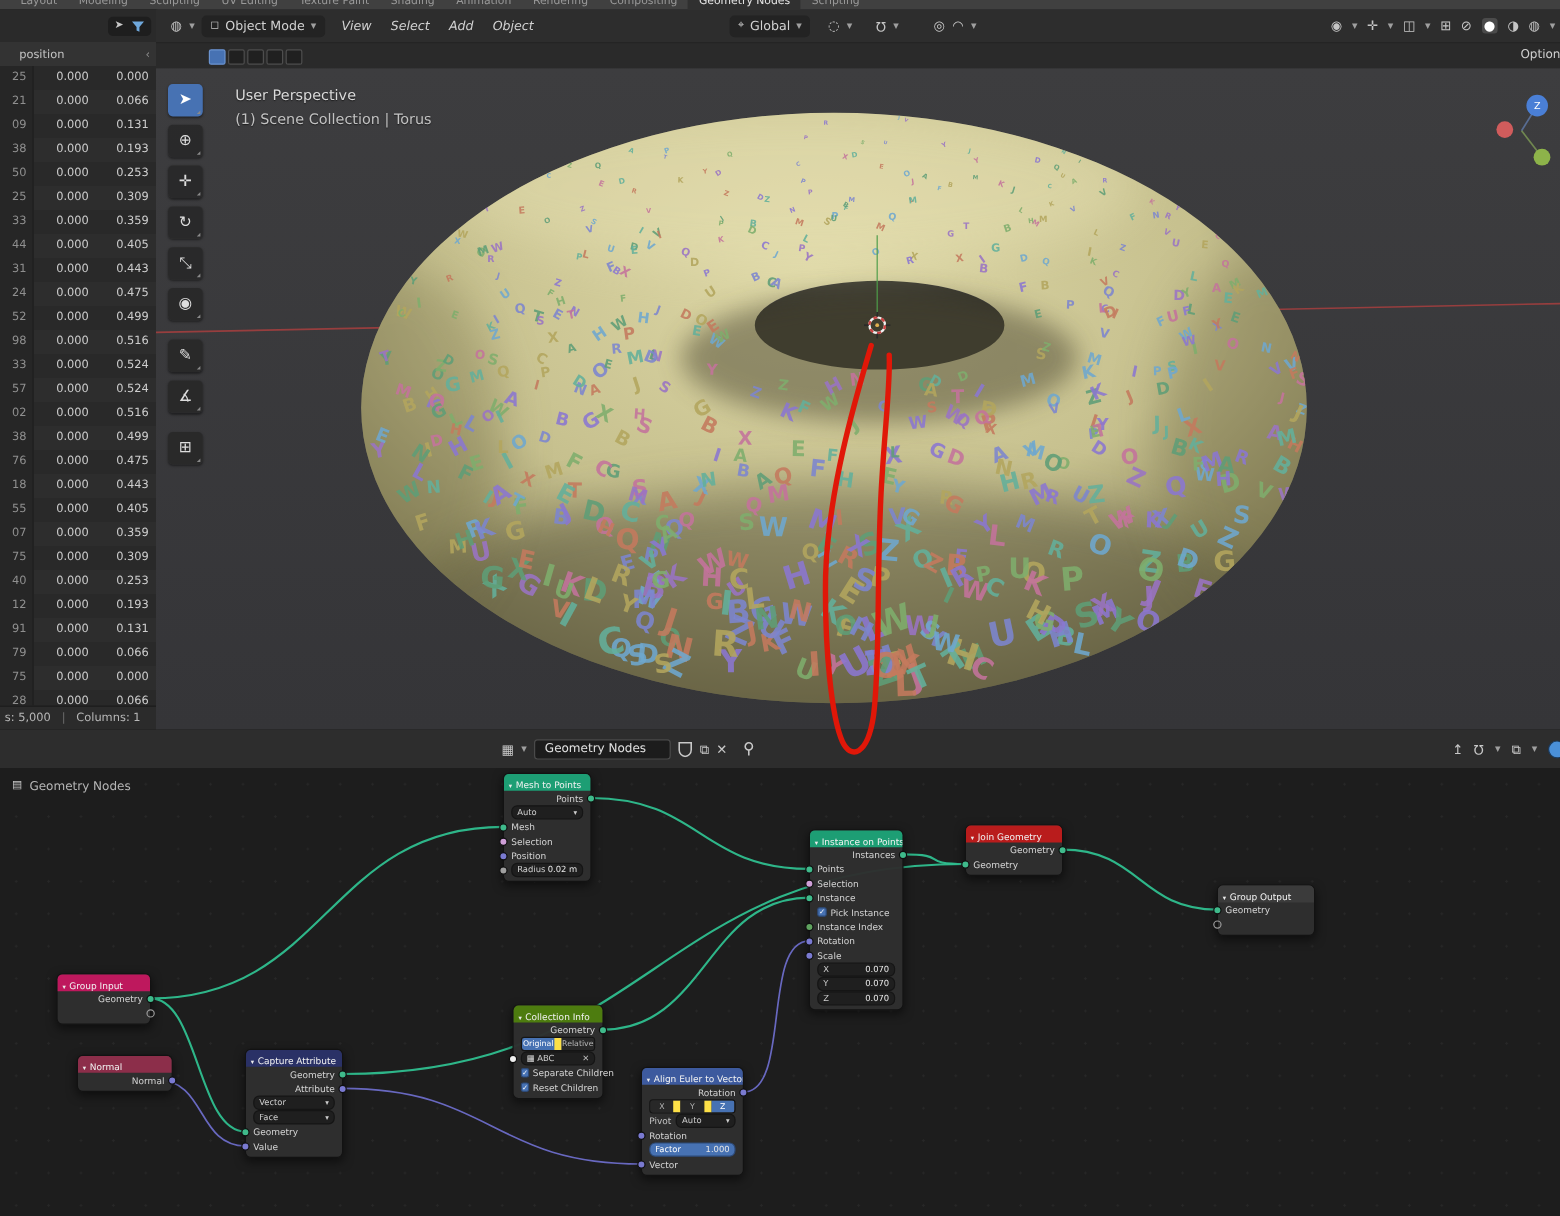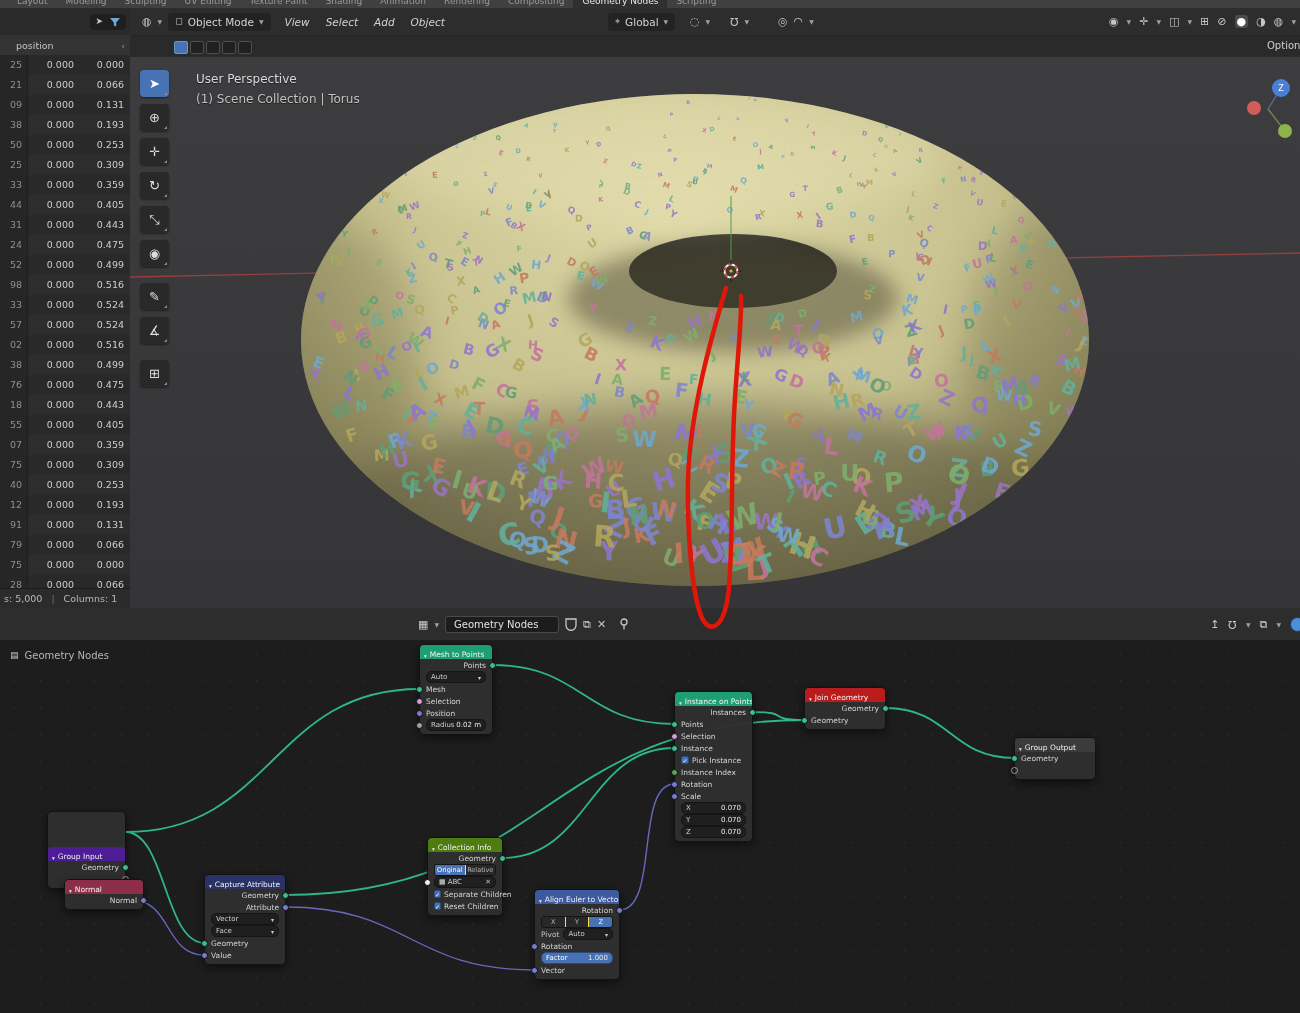--- a/index.html
+++ b/index.html
@@ -67,21 +67,21 @@
   .nrow{height:12px;display:flex;align-items:center;padding:0 6px;position:relative;white-space:nowrap;overflow:visible;}
   .r-out{justify-content:flex-end;}
   .socket{position:absolute;width:7px;height:7px;border-radius:50%;border:1px solid #0e0e0e;top:2.5px;box-sizing:border-box;}
   .socket.left{left:-4px;}
   .socket.right{right:-4px;}
   .socket.virtual{background:transparent !important;border:1px solid #9a9a9a;}
   .fbox{flex:1;background:#1f1f1f;border:1px solid #151515;border-radius:5px;height:10px;display:flex;align-items:center;justify-content:space-between;padding:0 4px;font-size:7px;color:#cfcfcf;overflow:hidden;}
   .fbox.filled{background:#4772b3;color:#fff;border-color:#2d4a78;}
   .fbox .cv{color:#e8e8e8;}
   .seg{flex:1;display:flex;border-radius:3px;overflow:hidden;border:1px solid #151515;height:10px;}
-  .seg span{flex:1;background:#282828;font-size:6.5px;display:flex;align-items:center;justify-content:center;color:#b9b9b9;border-right:1px solid #fde047;}
+  .seg span{flex:1;background:#282828;font-size:6.5px;display:flex;align-items:center;justify-content:center;color:#b9b9b9;border-right:6px solid #fde047;}
   .seg span:last-child{border-right:none;}
   .seg span.on{background:#4772b3;color:#fff;}
   .chk{width:8px;height:8px;border-radius:2px;background:#2a2a2a;border:1px solid #141414;margin-right:3px;display:flex;align-items:center;justify-content:center;font-size:6px;color:#fff;box-sizing:border-box;}
   .chk.on{background:#4772b3;border-color:#2d4a78;}
   .plab{margin-right:4px;color:#c3c3c3;}
   .mini-ic{font-size:7px;color:#ddd;margin-right:2px;}
   .xic{font-size:7px;color:#bbb;margin-left:2px;}
 
   #annotation-overlay{position:absolute;inset:0;z-index:60;pointer-events:none;}
 </style>
@@ -988,21 +988,21 @@
           <path d="M 285.5 255 C 545 255, 545 80, 804.5 80" stroke="#2fbf8f" stroke-width="1.8" fill="none" opacity="0.95"></path>
           <path d="M 492.5 25 C 583.5 25, 583.5 84, 674.5 84" stroke="#2fbf8f" stroke-width="1.8" fill="none" opacity="0.95"></path>
           <path d="M 502.5 218 C 588.5 218, 588.5 108, 674.5 108" stroke="#2fbf8f" stroke-width="1.8" fill="none" opacity="0.95"></path>
           <path d="M 752.5 72 C 792.5 72, 764.5 80, 804.5 80" stroke="#2fbf8f" stroke-width="1.8" fill="none" opacity="0.95"></path>
           <path d="M 885.5 68 C 950 68, 950 118, 1014.5 118" stroke="#2fbf8f" stroke-width="1.8" fill="none" opacity="0.95"></path>
           <path d="M 131.5 260 C 171.5 260, 164.5 315, 204.5 315" stroke="#6d6dc9" stroke-width="1.4" fill="none" opacity="0.95"></path>
           <path d="M 285.5 267 C 410 267, 410 330, 534.5 330" stroke="#6d6dc9" stroke-width="1.4" fill="none" opacity="0.95"></path>
           <path d="M 619.5 270 C 659.5 270, 634.5 144, 674.5 144" stroke="#6d6dc9" stroke-width="1.4" fill="none" opacity="0.95"></path>
         </svg>
     <div class="node" style="left: 47px; top: 171px; width: 79px;">
-          <div class="nhead" style="background: #4c1d95; margin-top: 35px;">
+          <div class="nhead" style="background: #be185d;">
             <span class="car">▾</span>
             <span>Group Input</span>
           </div>
           <div class="nrow r-out">
             <span>Geometry</span>
             <span class="socket right" style="background: rgb(63, 186, 139);"></span>
           </div>
           <div class="nrow">
             <span class="socket right virtual"></span>
           </div>

